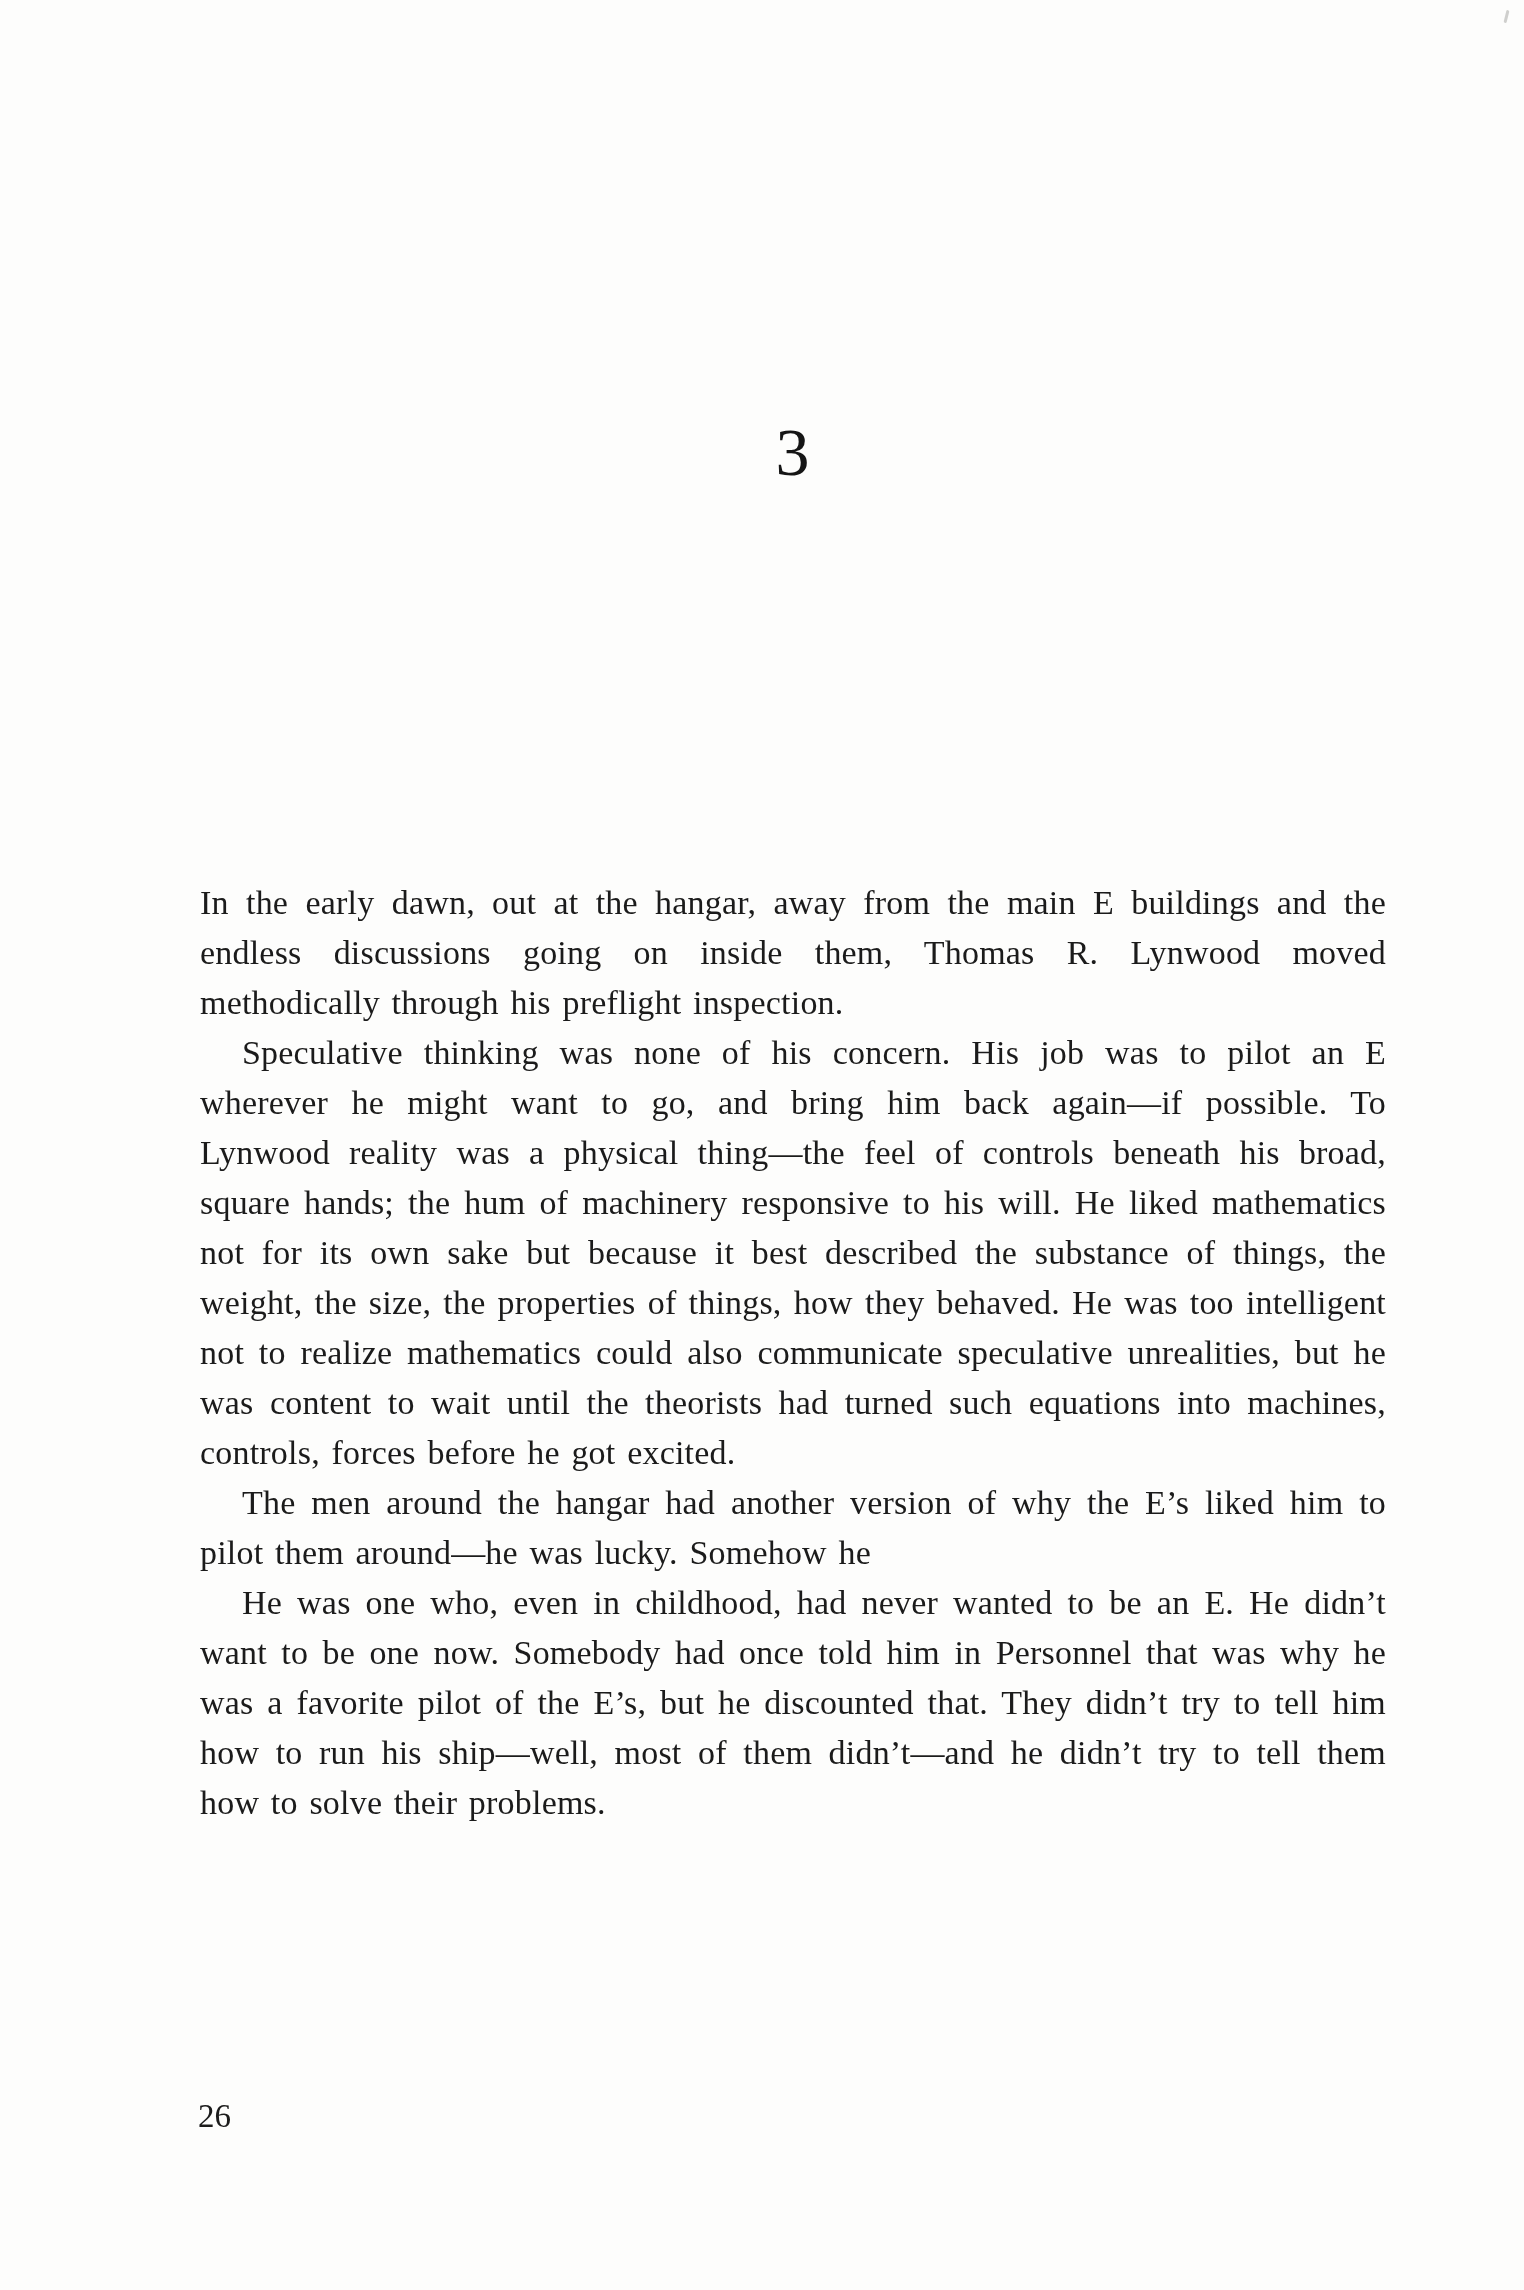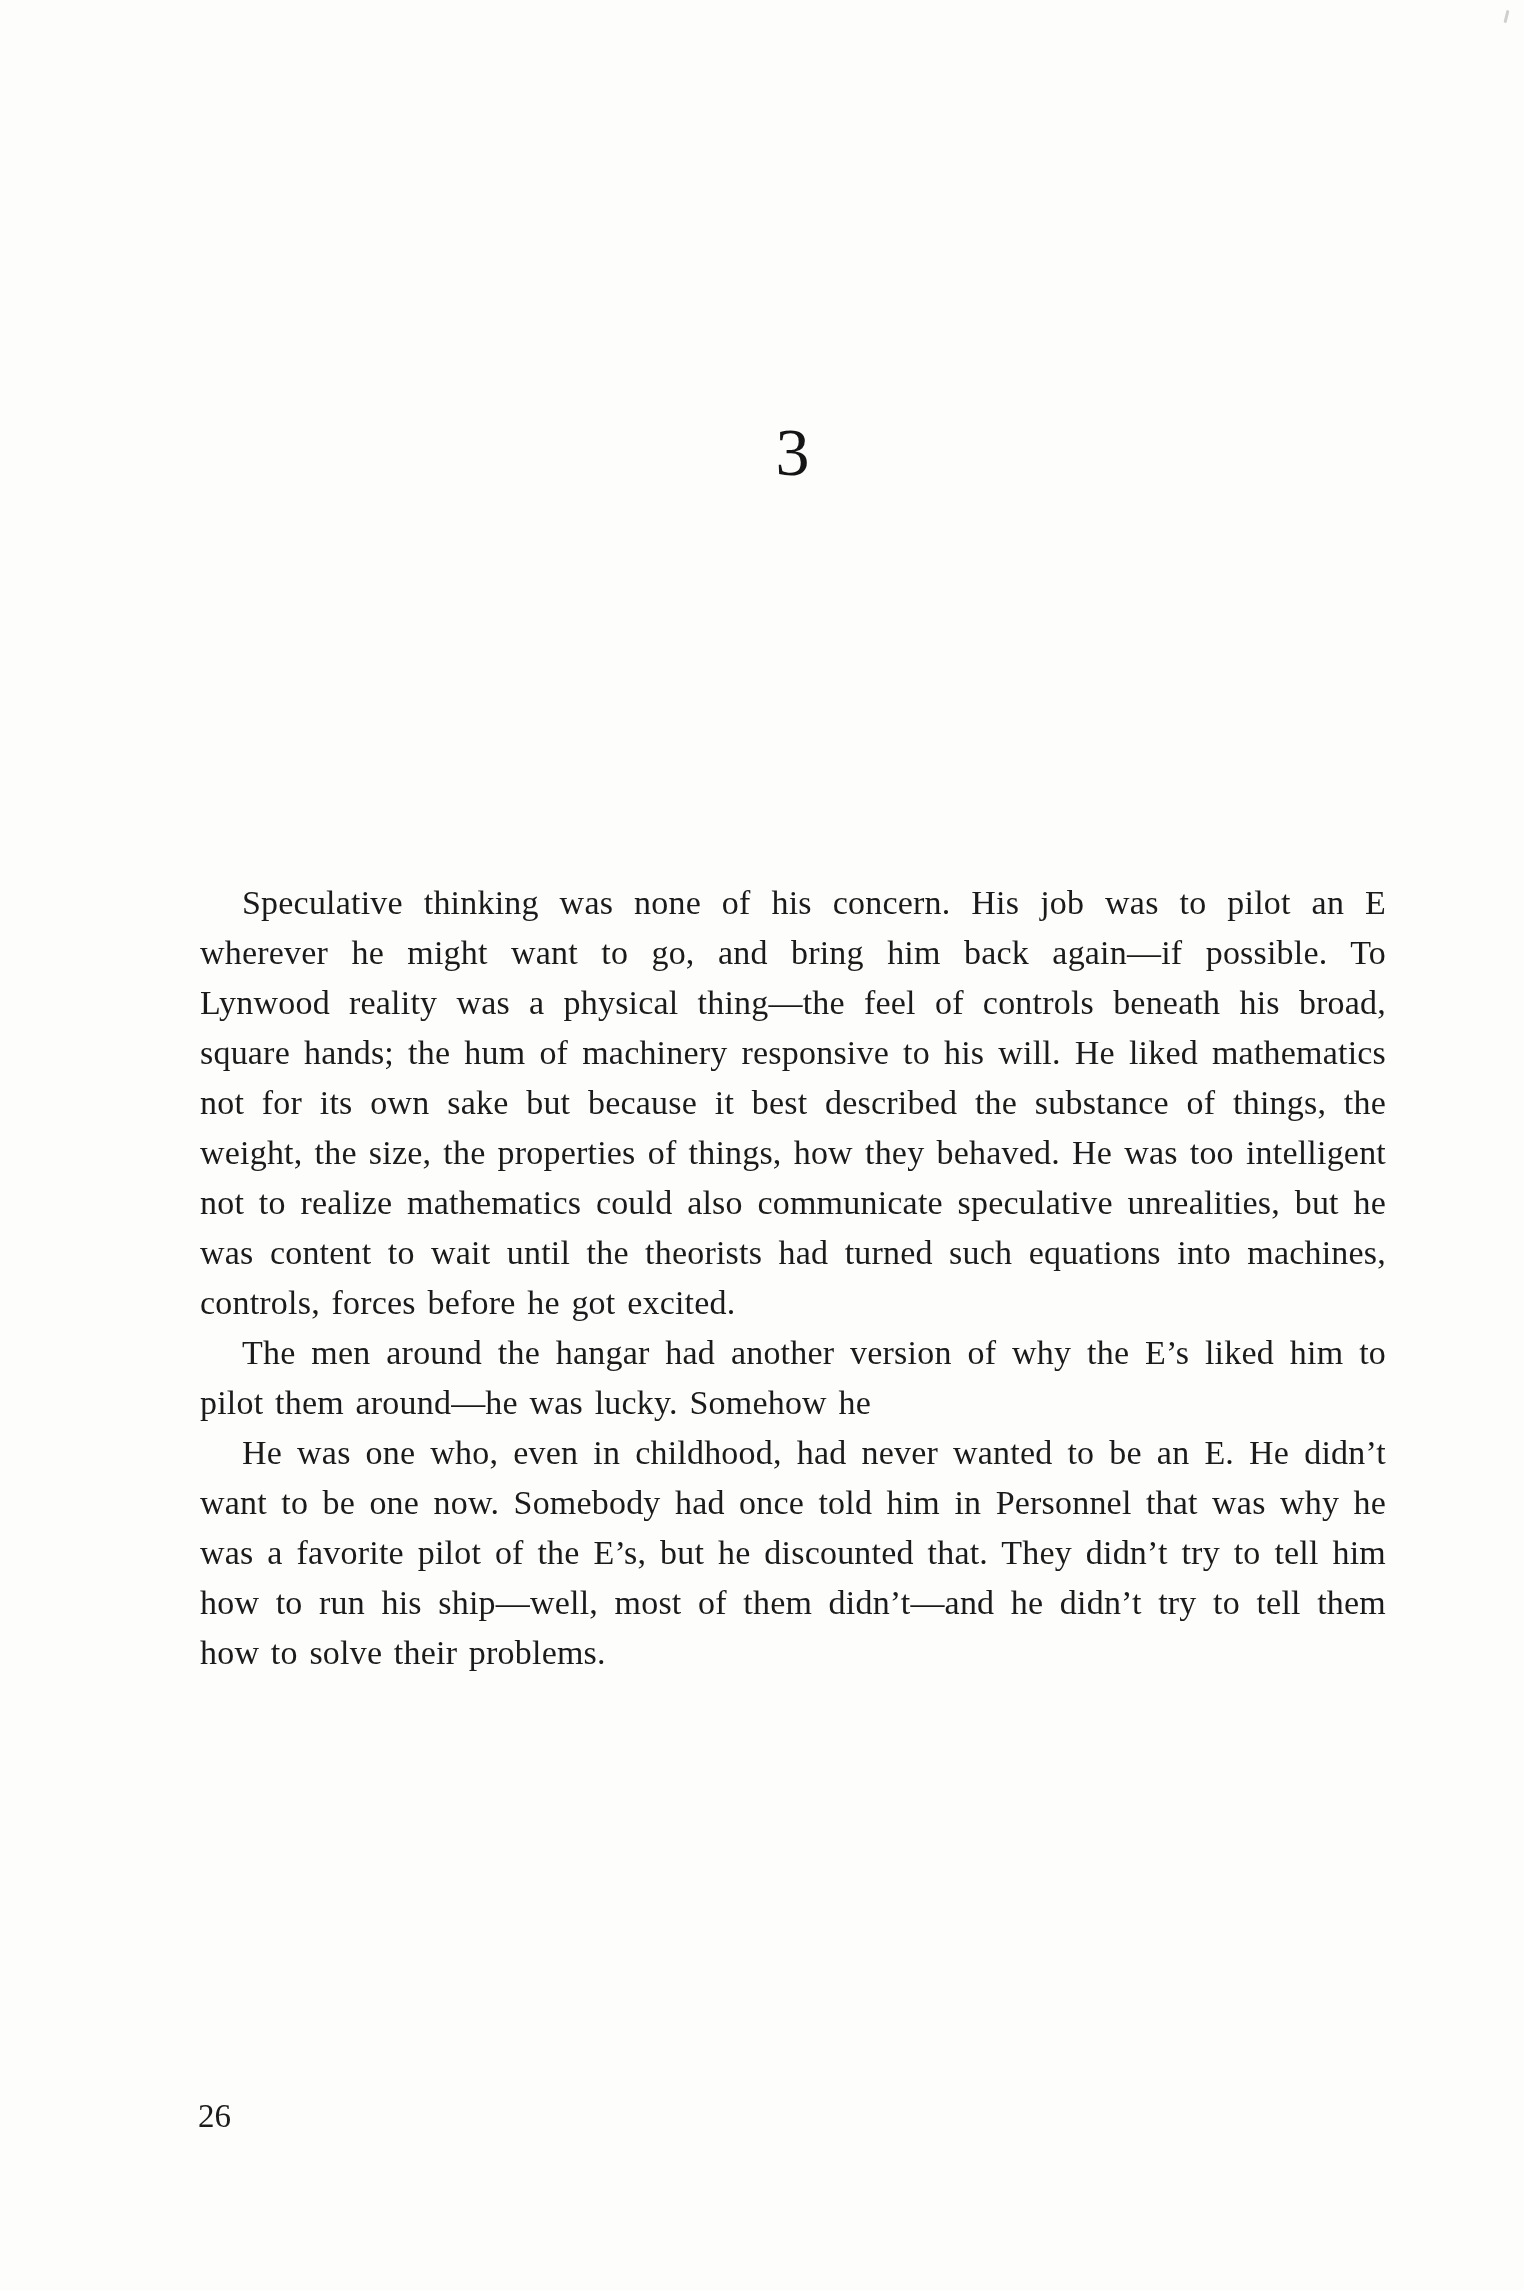--- a/index.html
+++ b/index.html
@@ -71,20 +71,21 @@
 </head>
 <body>
 
 <div class="page">
 
   <span class="scan-speck"></span>
 
   <div class="chapter-number">3</div>
 
   <div class="body-text">
+    <p class="no-indent">In the early dawn, out at the hangar, away from the main E buildings and the endless discussions going on inside them, Thomas R. Lynwood moved methodically through his preflight inspection.</p>
     <p>Speculative thinking was none of his concern. His job was to pilot an E wherever he might want to go, and bring him back again—if possible. To Lynwood reality was a physical thing—the feel of controls beneath his broad, square hands; the hum of machinery responsive to his will. He liked mathematics not for its own sake but because it best described the substance of things, the weight, the size, the properties of things, how they behaved. He was too intelligent not to realize mathematics could also communicate speculative unrealities, but he was content to wait until the theorists had turned such equations into machines, controls, forces before he got excited.</p>
     <p>The men around the hangar had another version of why the E’s liked him to pilot them around—he was lucky. Somehow he</p>
     <p>He was one who, even in childhood, had never wanted to be an E. He didn’t want to be one now. Somebody had once told him in Personnel that was why he was a favorite pilot of the E’s, but he discounted that. They didn’t try to tell him how to run his ship—well, most of them didn’t—and he didn’t try to tell them how to solve their problems.</p>
   </div>
 
   <div class="page-number">26</div>
 
 </div>
 
 </body></html>

